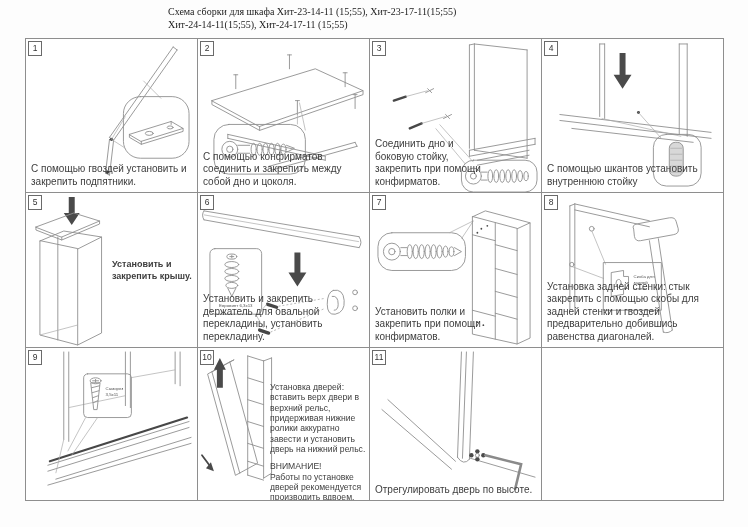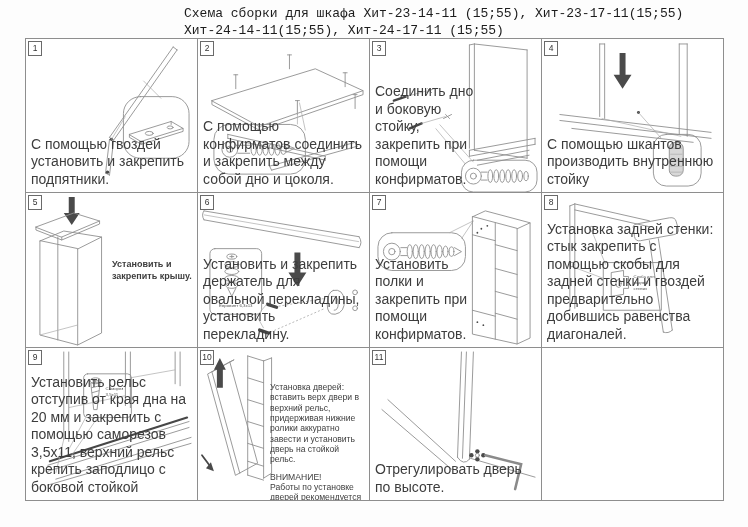--- a/index.html
+++ b/index.html
@@ -7,34 +7,34 @@
     width:748px;height:527px;background:#fdfdfd;position:relative;
     font-family:"Liberation Sans",sans-serif;color:#3f3f3f;overflow:hidden;
   }
   
   .hdr{position:absolute;left:0;top:0;width:748px;height:38px;}
   .logo{position:absolute;left:30px;top:3px;display:flex;align-items:flex-start;margin-top:37px;}
   .logo-mark{width:32px;height:32px;}
   .logo-txt{margin-left:6px;line-height:1.05;margin-top:3px;}
   .brand{font-weight:bold;font-size:15px;letter-spacing:.6px;color:#8c2424;}
   .brand-sub{font-size:13px;color:#8f8f8f;text-align:center;padding-left:26px;}
-  .title{position:absolute;left:184px;top:5px;font-family:Liberation Mono, monospace;
-         font-size:13px;color:#1c1c1c;line-height:1.32;white-space:nowrap;}
+  .title{position:absolute;left:168px;top:5px;font-family:Liberation Serif, serif;
+         font-size:10px;color:#1c1c1c;line-height:1.32;white-space:nowrap;}
   .order{position:absolute;right:18px;top:13px;font-size:11px;color:#2e2e2e;white-space:nowrap;}
   .order span{margin-left:10px;}
   
   .grid{position:absolute;left:25px;top:38px;width:698px;height:462px;
         display:grid;grid-template-columns:172px 172px 172px 182px;
         grid-template-rows:154px 155px 153px;
         border-top:1px solid #8e8e8e;border-left:1px solid #8e8e8e;box-sizing:content-box;}
   .cell{position:relative;border-right:1px solid #8e8e8e;border-bottom:1px solid #8e8e8e;
         box-sizing:border-box;overflow:hidden;background:#fff;}
   .num{position:absolute;top:2px;left:2px;width:12px;height:13px;border:1px solid #6a6a6a;
        font-size:8.5px;line-height:13px;text-align:center;color:#333;background:#fff;z-index:3;}
-  .cap{position:absolute;left:5px;bottom:4px;right:4px;font-size:14px;line-height:1.25;
+  .cap{position:absolute;left:5px;bottom:4px;right:4px;font-size:10px;line-height:1.25;
        color:#3d3d3d;z-index:2;}
   .cap2{right:auto;width:62%;}
   .diag{position:absolute;inset:0;width:100%;height:100%;z-index:1;}
   .ln{stroke:#8f8f8f;fill:none;stroke-width:.9;stroke-linejoin:round;stroke-linecap:round;}
   .lt{stroke:#aaaaaa;fill:none;stroke-width:.7;}
   .dk{stroke:#474747;fill:none;stroke-width:2.4;stroke-linecap:round;}
   .fl{fill:#4a4a4a;stroke:none;}
   .dash{stroke:#9a9a9a;fill:none;stroke-width:.7;stroke-dasharray:2 2;}
   .lbl{font-size:4.4px;fill:#555;font-family:"Liberation Sans",sans-serif;}
   
@@ -141,21 +141,21 @@
       <path class="ln" d="M138 5 L138 96 M146 5 L146 98 M138 5 L146 5"></path>
       <polygon class="fl" points="78,14 84,14 84,36 90,36 81,50 72,36 78,36"></polygon>
       <path class="ln" d="M18 76 L170 94 M18 82 L170 100 M30 90 L152 104"></path>
       <path class="lt" d="M60 80 L140 98"></path>
       <circle class="fl" cx="97" cy="74" r="1.5"></circle>
       <path class="lt" d="M97 74 L120 100"></path>
       <rect class="ln" x="112" y="96" width="48" height="52" rx="13"></rect>
       <rect x="128" y="104" width="14" height="34" rx="6" fill="#d8d8d8" stroke="#8f8f8f" stroke-width=".9"></rect>
       <path class="lt" d="M129 110 L141 110 M129 116 L141 116 M129 122 L141 122 M129 128 L141 128 M129 134 L141 134"></path>
     </svg>
-    <div class="cap">С помощью шкантов производить внутреннюю стойку</div>
+    <div class="cap">С помощью шкантов установить внутреннюю стойку</div>
   </div>
 
   <div class="cell">
     <div class="num">5</div>
     <svg class="diag" viewBox="0 0 172 154" preserveAspectRatio="none">
       <polygon class="fl" points="43,4 49,4 49,20 54,20 46,32 38,20 43,20"></polygon>
       <path class="ln" d="M10 34 L48 20 L74 28 L36 44 Z"></path>
       <path class="ln" d="M10 34 L10 37 L36 47 L36 44 M74 28 L74 31 L36 47"></path>
       <path class="ln" d="M14 48 L14 142 L52 152 L52 56 Z M52 56 L76 44 L76 140 L52 152 M14 48 L38 38 L76 44"></path>
       <path class="ln" d="M32 44 L32 147"></path>
@@ -248,35 +248,34 @@
       <path class="dk" d="M24 114 L162 70" style="stroke-width:2.2"></path>
       <path class="lt" d="M38 92 L30 126"></path>
       <rect class="ln" x="58" y="26" width="48" height="44" rx="4"></rect>
       <ellipse class="ln" cx="70" cy="33" rx="5.5" ry="3"></ellipse>
       <path class="ln" d="M67 33 L73 33 M70 31.6 L70 34.4"></path>
       <path class="ln" d="M65.5 35 L74.5 35 L71.5 62 L68.5 62 Z M66 40 L74 38 M66.6 45 L73.4 43 M67.2 50 L72.8 48 M67.8 55 L72.2 53"></path>
       <text class="lbl" x="80" y="42">Саморез</text>
       <text class="lbl" x="80" y="48">3,5х11</text>
       <path class="lt" d="M60 70 L42 104 M72 70 L46 108"></path>
     </svg>
-    <div class="cap">Установить рельс  отступив от края дна на 20 мм и закрепить  с помощью саморезов 3,5х11, верхний рельс крепить заподлицо с боковой стойкой</div>
   </div>
 
   <div class="cell">
     <div class="num">10</div>
     <svg class="diag" viewBox="0 0 172 153" preserveAspectRatio="none">
       <path class="ln" d="M50 8 L50 128 M50 8 L66 13 M66 13 L66 131 M50 128 L66 133 M66 13 L74 10 M74 10 L74 126 M66 131 L74 126"></path>
       <path class="ln" d="M50 30 L66 35 M50 52 L66 57 M50 74 L66 79 M50 96 L66 101 M50 114 L66 119"></path>
       <path class="ln" d="M10 26 L32 14 L60 116 L38 128 Z M14 24 L36 12 M36 12 L32 14 M14 24 L42 126"></path>
       <polygon class="fl" points="22,10 28,22 25,22 25,40 19,40 19,22 16,22"></polygon>
       <path class="dk" d="M4 108 L13 120" style="stroke-width:1.8"></path>
       <polygon class="fl" points="16,124 8,121 13,115"></polygon>
     </svg>
     <div class="p10text">
-      <div>Установка дверей: вставить верх двери в верхний рельс, придерживая нижние ролики аккуратно завести и установить дверь на стойкой рельс.</div>
+      <div>Установка дверей: вставить верх двери в верхний рельс, придерживая нижние ролики аккуратно завести и установить дверь на нижний рельс.</div>
       <div class="warn">ВНИМАНИЕ!</div>
       <div>Работы по установке дверей рекомендуется производить вдвоем.</div>
     </div>
   </div>
 
   <div class="cell">
     <div class="num">11</div>
     <svg class="diag" viewBox="0 0 172 153" preserveAspectRatio="none">
       <path class="ln" d="M92 4 L88 110 M104 4 L100 112 M97 4 L93 111 M88 110 Q94 119 100 112"></path>
       <path class="ln" d="M18 52 L86 114 M12 62 L82 122 M101 111 L166 130"></path>

